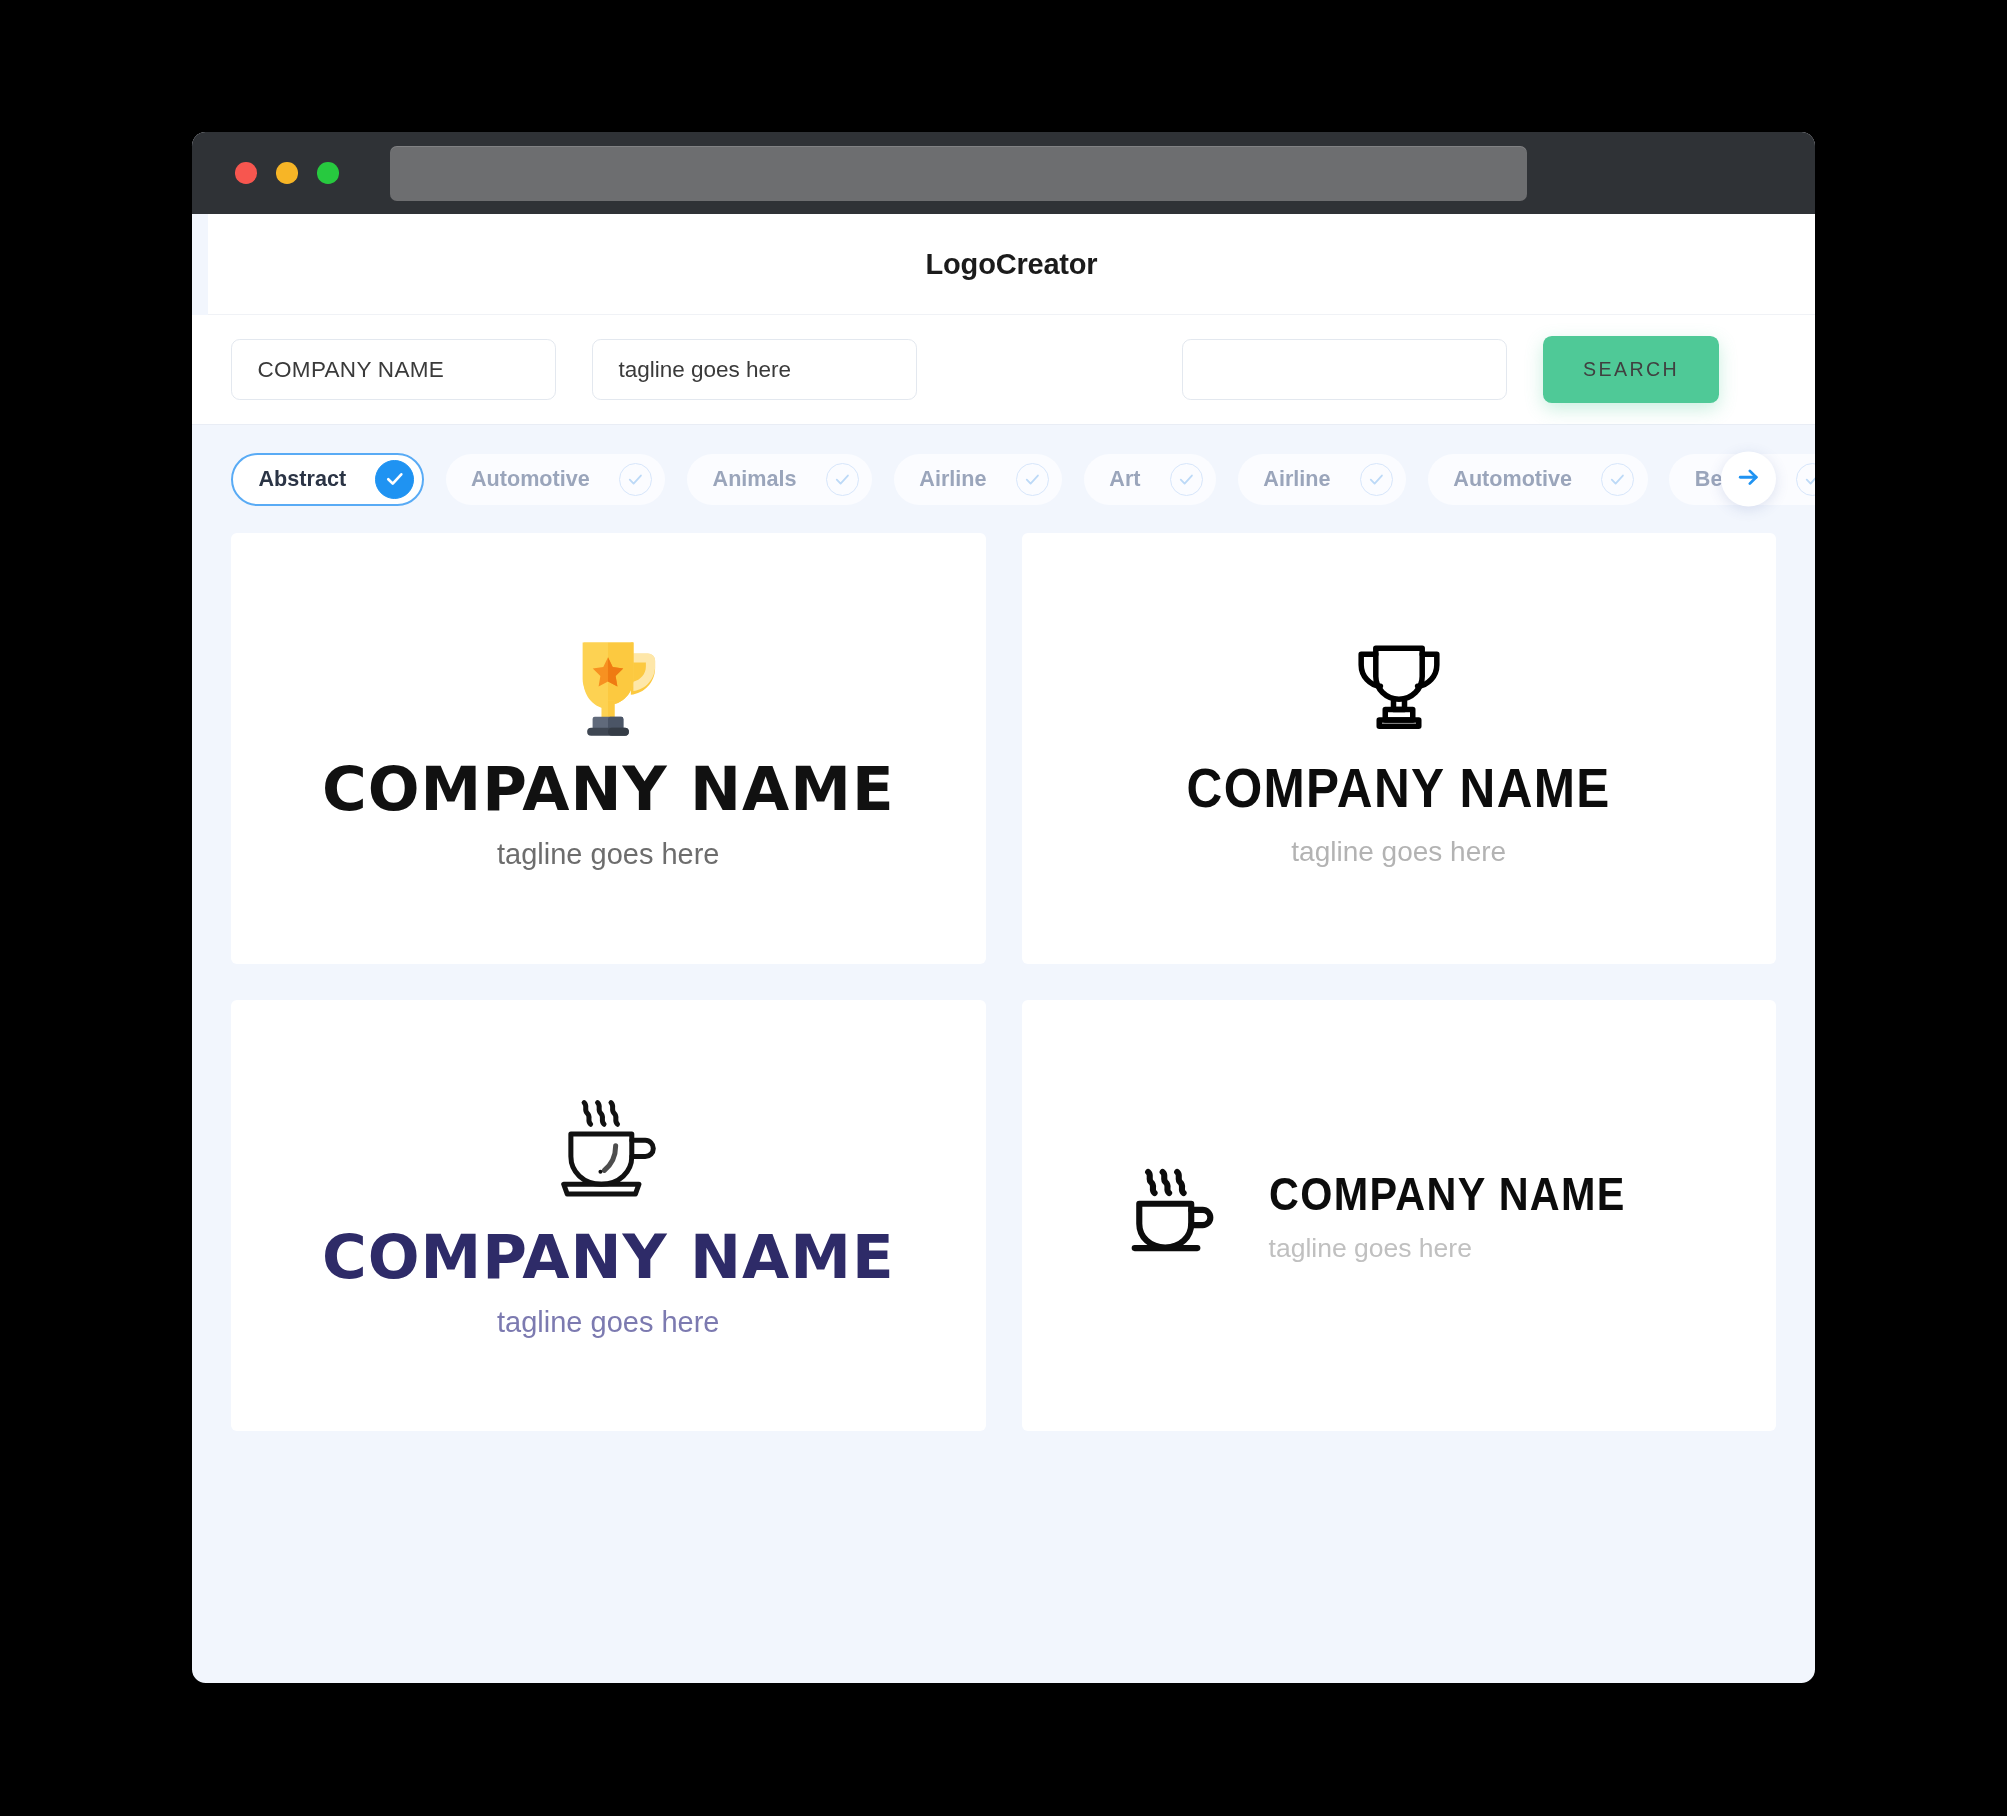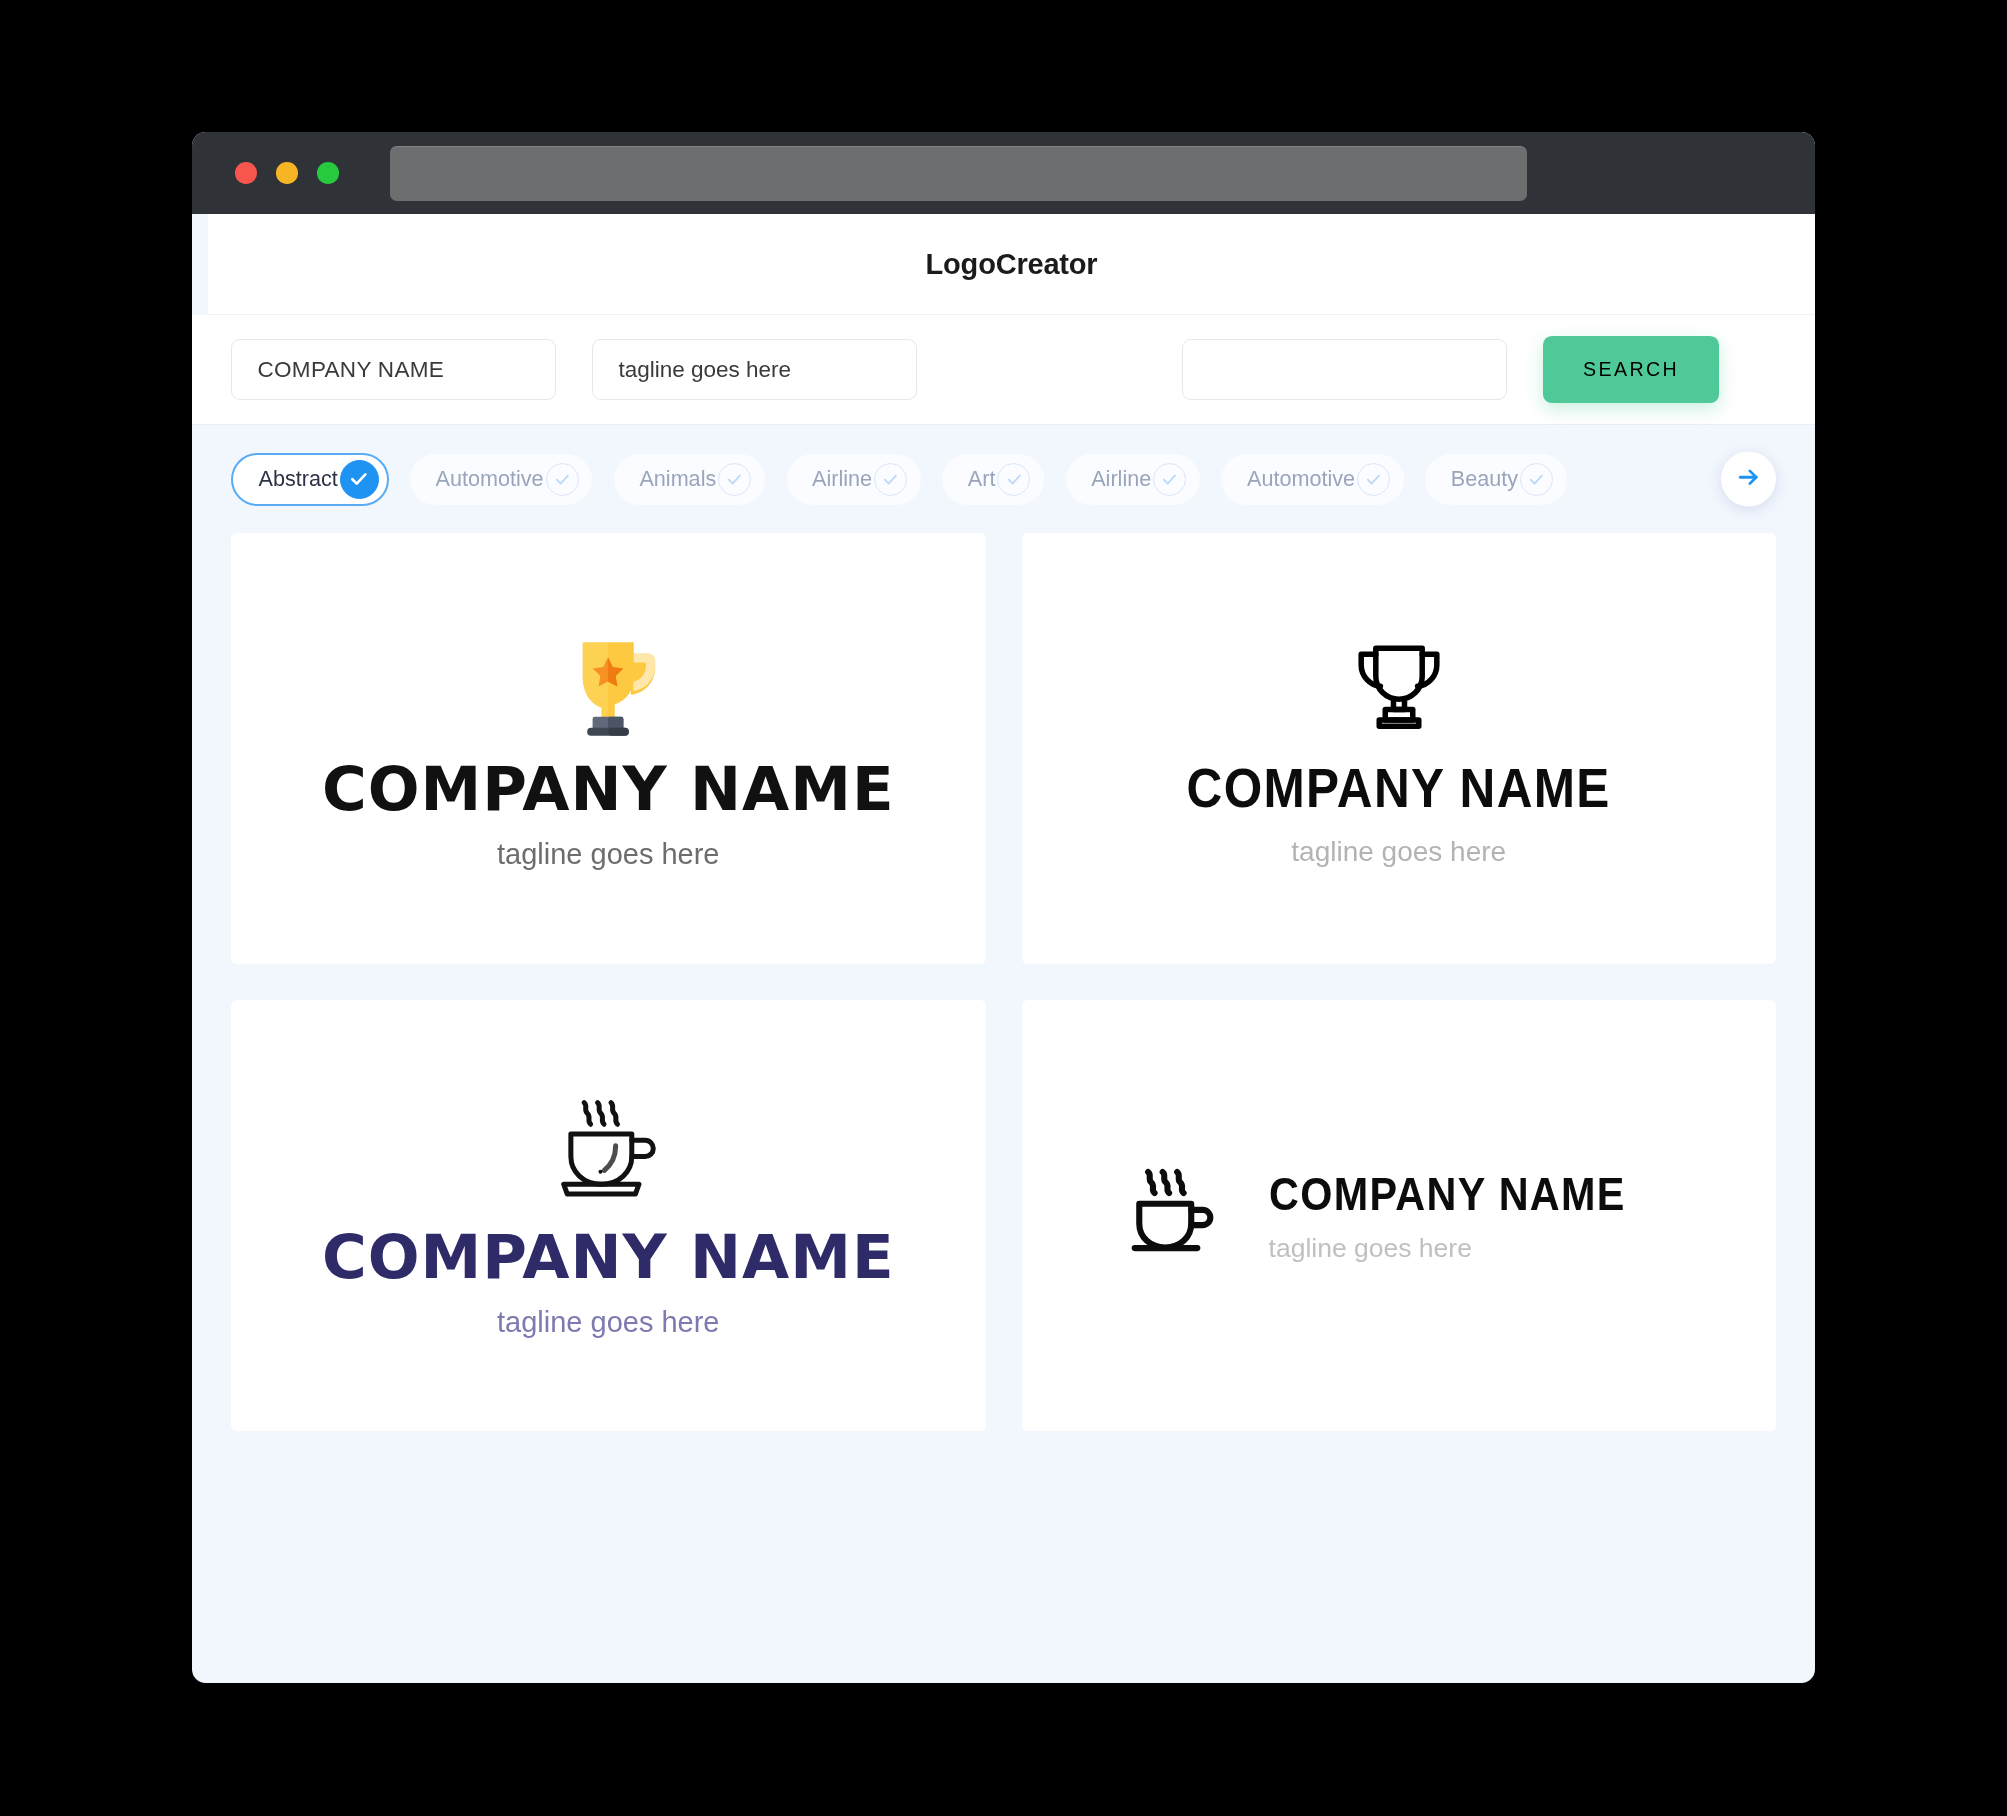--- a/index.html
+++ b/index.html
@@ -42,35 +42,35 @@
   .field{
     height:61px;border:1px solid #e3e8ef;border-radius:8.8px;background:#fff;
     display:flex;align-items:center;padding:0 25.5px;box-sizing:border-box;
     font-size:22.5px;color:#3a3a3a;font-family:"Liberation Sans",sans-serif;
   }
   .field.f1{width:325px;letter-spacing:0.3px;}
   .field.f2{width:325px;margin-left:36px;}
   .field.f3{width:325px;margin-left:265px;}
   .search-btn{
     margin-left:36px;width:176px;height:67px;border-radius:8.8px;background:#4fc997;
-    color:#000000;font-size:19.6px;letter-spacing:2.4px;display:flex;align-items:center;
+    color:#404040;font-size:19.6px;letter-spacing:2.4px;display:flex;align-items:center;
     justify-content:center;border:none;cursor:pointer;
     box-shadow:0 5.9px 17.6px rgba(79,201,151,.30);
     font-family:"Liberation Sans",sans-serif;
   }
 
   
   .chips-row{
     height:108px;background:#f2f6fd;display:flex;align-items:center;
     padding:0 39px;box-sizing:border-box;position:relative;overflow:hidden;
   }
   .chip{
     height:51px;border-radius:29px;background:#fbfcff;display:flex;align-items:center;
-    gap:2px;padding:0 13.7px 0 25.5px;box-sizing:border-box;margin-right:21.6px;
-    white-space:nowrap;flex:none;
+    gap:29px;padding:0 13.7px 0 25.5px;box-sizing:border-box;margin-right:21.6px;
+    white-space:nowrap;flex:none;font-weight:bold;
   }
   .chip .lbl{font-size:21.6px;color:#9aa5bb;}
   .chip .tick{
     width:31px;height:31px;border-radius:50%;border:1.5px solid #d7e6fb;
     display:flex;align-items:center;justify-content:center;
   }
   .chip .tick svg{width:16.7px;height:16.7px;}
   .chip.selected{
     background:#fff;border:2px solid #59abf5;padding:0 7.8px 0 25.5px;height:53px;
   }

